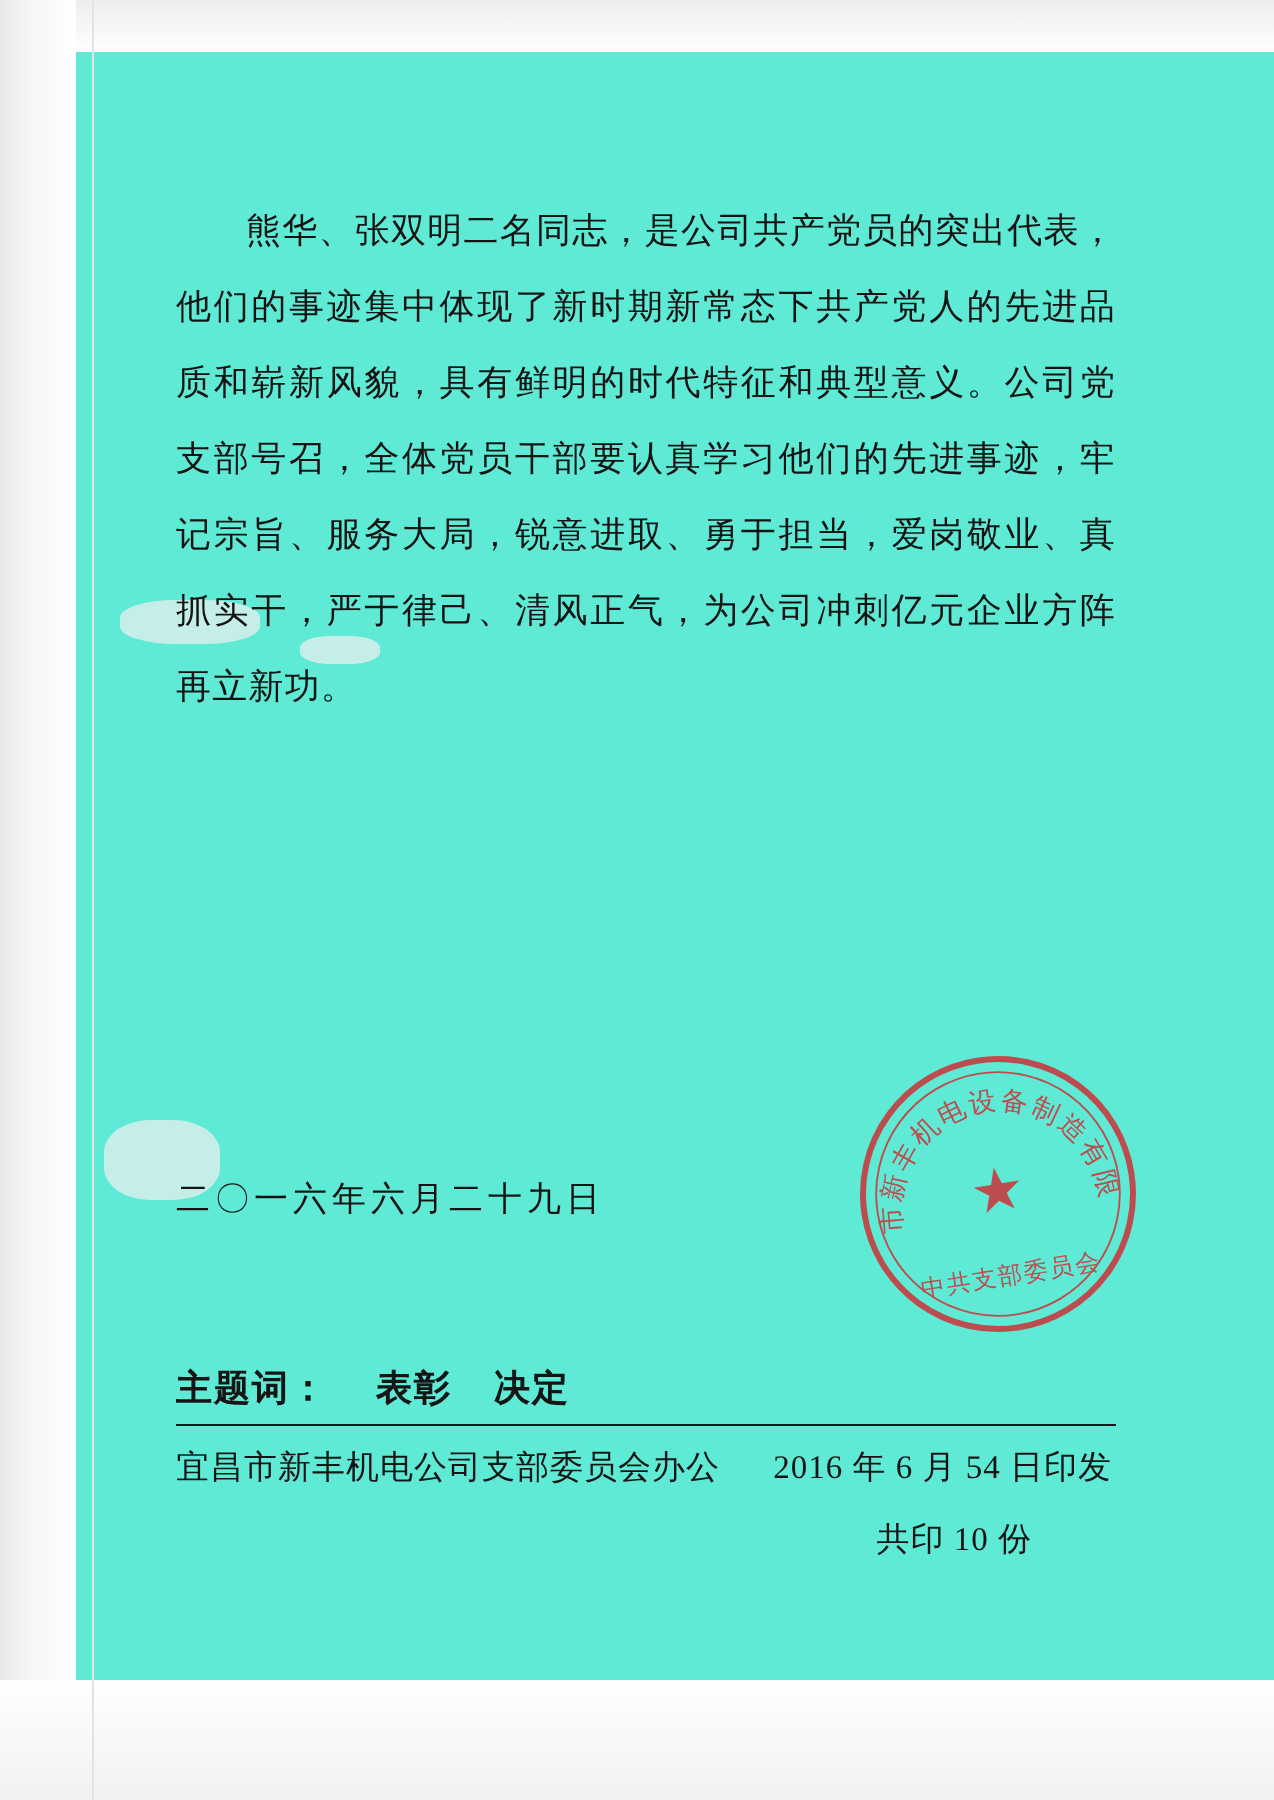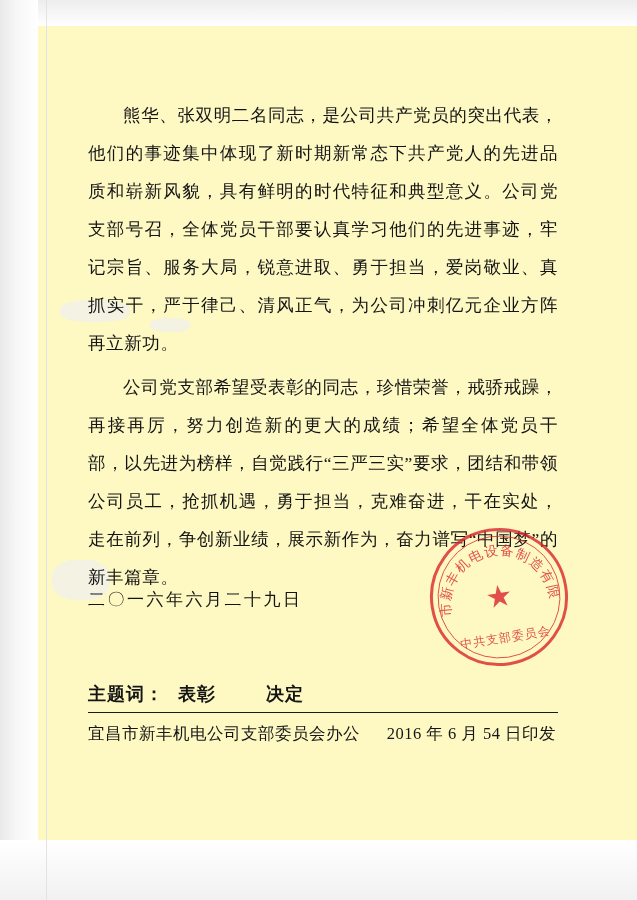--- a/index.html
+++ b/index.html
@@ -14,21 +14,21 @@
     font-family: "Liberation Serif", "DejaVu Serif", serif;
     color: #151515;
     position: relative;
   }
   .page {
     position: absolute;
     left: 0;
     top: 0;
     width: 637px;
     height: 900px;
-    background: #fef9c3;
+    background: #5eead4;
   }
   
   .scan-edge-left {
     position: absolute;
     left: 0; top: 0;
     width: 38px; height: 900px;
     background: linear-gradient(to right, #e9e9e9 0%, #f7f7f7 45%, #ffffff 100%);
   }
   .scan-edge-top {
     position: absolute;
@@ -138,24 +138,24 @@
   }
   .footer-keywords {
     font-size: 18px;
     font-weight: bold;
     letter-spacing: 1px;
     display: flex;
     align-items: baseline;
     padding-bottom: 6px;
   }
   .footer-keywords .kw-label {
-    margin-right: 14px;
+    margin-right: 24px;
   }
   .footer-keywords .kw-v1 { margin-right: 42px; }
-  .footer-keywords .kw-v2 { margin-right: 50px; }
+  .footer-keywords .kw-v2 { margin-right: 21px; }
   .rule {
     border-bottom: 1.6px solid #1a1a1a;
     width: 470px;
   }
   .footer-issue {
     display: flex;
     justify-content: space-between;
     font-size: 16.5px;
     letter-spacing: 0.5px;
     padding-top: 10px;
@@ -184,21 +184,20 @@
   <div class="scan-edge-left"></div>
   <div class="scan-edge-bottom"></div>
   <div class="fold-line"></div>
 
   <div class="smudge" style="left:60px; top:300px; width:70px; height:22px;"></div>
   <div class="smudge" style="left:52px; top:560px; width:58px; height:40px;"></div>
   <div class="smudge" style="left:150px; top:318px; width:40px; height:14px;"></div>
 
   <div class="content">
     <p class="para">熊华、张双明二名同志，是公司共产党员的突出代表，他们的事迹集中体现了新时期新常态下共产党人的先进品质和崭新风貌，具有鲜明的时代特征和典型意义。公司党支部号召，全体党员干部要认真学习他们的先进事迹，牢记宗旨、服务大局，锐意进取、勇于担当，爱岗敬业、真抓实干，严于律己、清风正气，为公司冲刺亿元企业方阵再立新功。</p>
-    <p class="para para-2">公司党支部希望受表彰的同志，珍惜荣誉，戒骄戒躁，再接再厉，努力创造新的更大的成绩；希望全体党员干部，以先进为榜样，自觉践行“三严三实”要求，团结和带领公司员工，抢抓机遇，勇于担当，克难奋进，干在实处，走在前列，争创新业绩，展示新作为，奋力谱写“中国梦”的新丰篇章。</p>
   </div>
 
   <div class="date-line">二〇一六年六月二十九日</div>
 
   <div class="seal">
     <div class="seal-inner"></div>
     <svg class="seal-arc" viewBox="0 0 132 132">
       <defs>
         <path id="arcpath" d="M 16,74 A 50,50 0 1 1 116,74"></path>
       </defs>
@@ -214,14 +213,15 @@
     <div class="footer-keywords">
       <span class="kw-label">主题词：</span>
       <span class="kw-v2">表彰</span>
       <span class="kw-v3">决定</span>
     </div>
     <div class="rule"></div>
     <div class="footer-issue">
       <span class="issue-left">宜昌市新丰机电公司支部委员会办公</span>
       <span class="issue-right">2016 年 6 月 54 日印发</span>
     </div>
+    <div class="footer-count">共印 10 份</div>
   </div>
 </div>
 
 </body></html>

